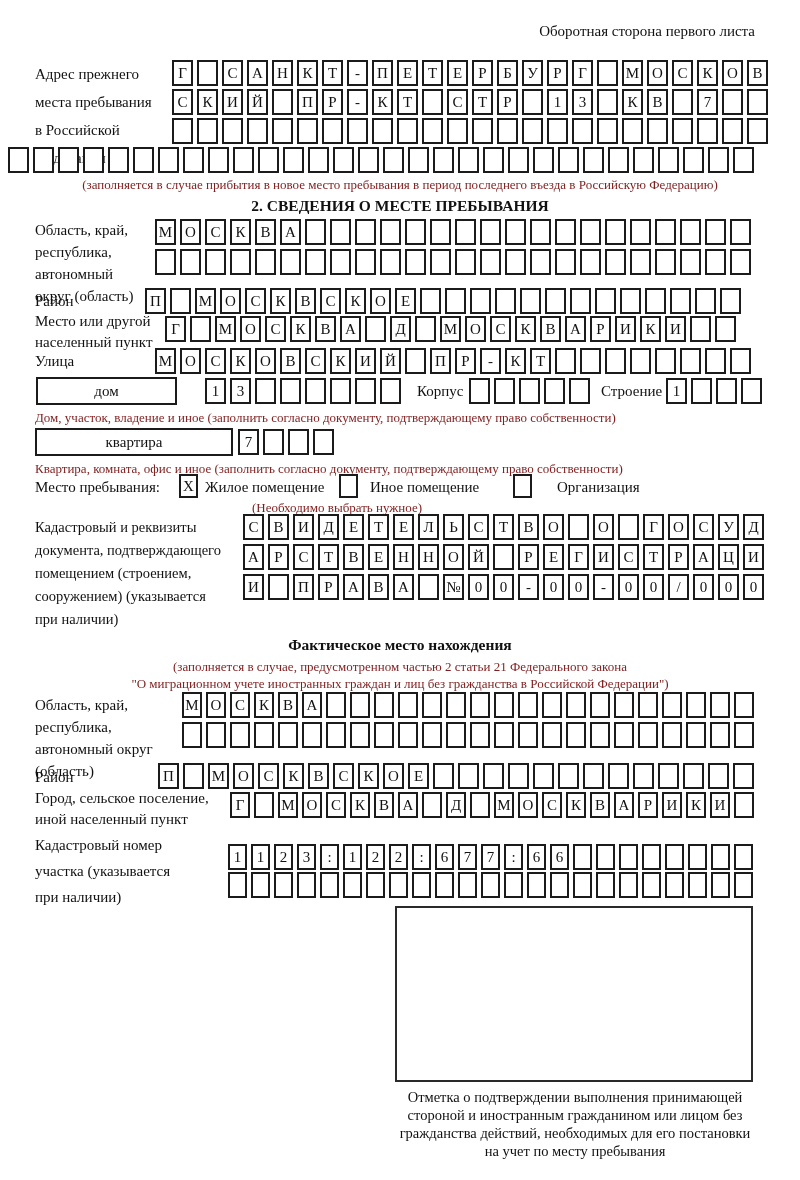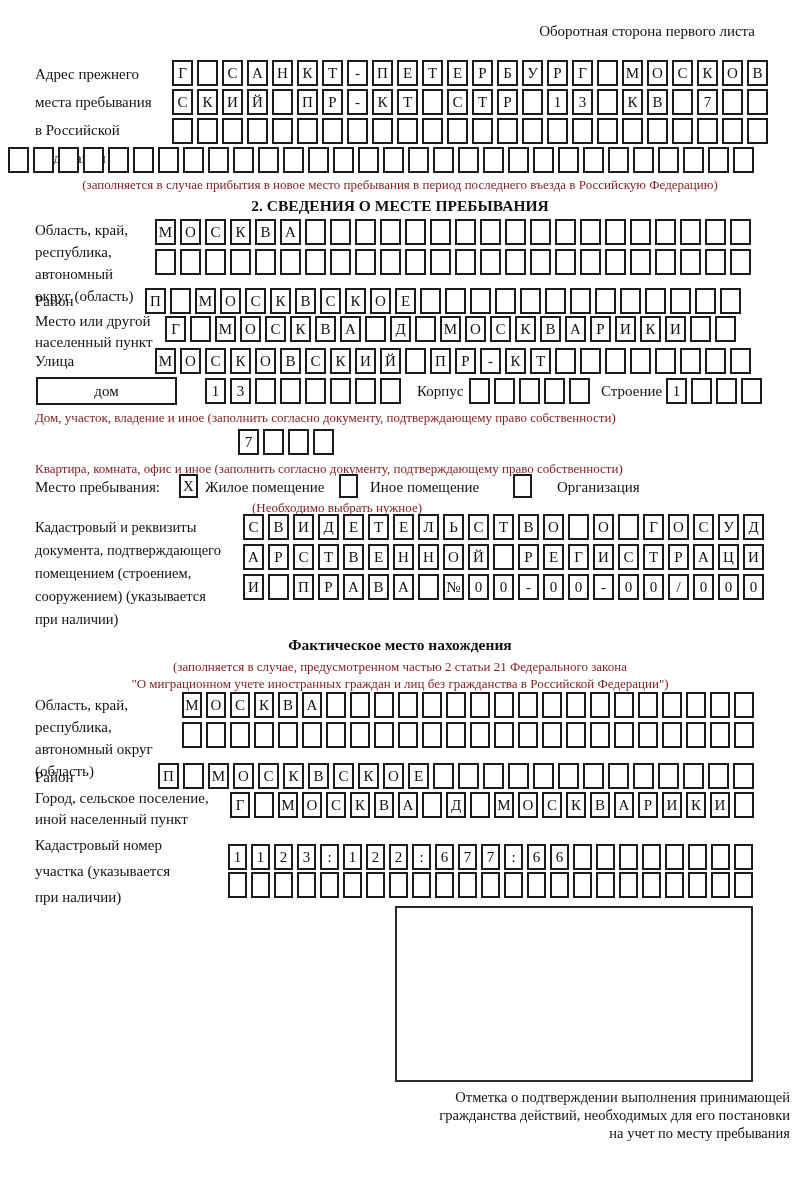--- a/index.html
+++ b/index.html
@@ -20,21 +20,21 @@
     font-size:15px;background:#fff;flex:0 0 auto;
   }
   .cells.narrow .cell{width:20px;}
   .cells.xnarrow .cell{width:19px;}
   .cells.cb .cell{width:19px;height:24px;}
   .labelbox{
     box-sizing:border-box;border:2px solid #1b1b1b;height:28px;
     display:flex;align-items:center;justify-content:center;font-size:15px;background:#fff;
   }
   .bigbox{box-sizing:border-box;border:2px solid #2a2a2a;background:#fff;}
-  .caption{font-size:14.5px;line-height:18px;text-align:right;}
+  .caption{font-size:14.5px;line-height:18px;text-align:center;}
 </style>
 </head>
 <body>
 
 <div class="page">
 
   <div class="abs lbl" style="right:45px;top:20px;">Оборотная сторона первого листа</div>
 
   <div class="abs lbl" style="left:35px;top:60px;line-height:28px;">
       <div class="lbl-line">Адрес прежнего</div>
@@ -322,20 +322,21 @@
     </div>
   <div class="abs lbl" style="left:601px;top:380px;">Строение</div>
   <div class="abs cells" style="left:666px;top:378px;">
       <span class="cell">1</span>
       <span class="cell"></span>
       <span class="cell"></span>
       <span class="cell"></span>
     </div>
   <div class="abs note" style="left:35px;top:410px;">Дом, участок, владение и иное (заполнить согласно документу, подтверждающему право собственности)</div>
 
+  <div class="abs labelbox" style="left:35px;top:428px;width:198px;">квартира</div>
   <div class="abs cells" style="left:238px;top:429px;">
       <span class="cell">7</span>
       <span class="cell"></span>
       <span class="cell"></span>
       <span class="cell"></span>
     </div>
   <div class="abs note" style="left:35px;top:461px;">Квартира, комната, офис и иное (заполнить согласно документу, подтверждающему право собственности)</div>
 
   <div class="abs lbl" style="left:35px;top:476px;">Место пребывания:</div>
   <div class="abs cells cb" style="left:179px;top:474px;">
@@ -601,17 +602,18 @@
       <span class="cell"></span>
       <span class="cell"></span>
       <span class="cell"></span>
       <span class="cell"></span>
       <span class="cell"></span>
     </div>
 
   <div class="abs bigbox" style="left:395px;top:906px;width:358px;height:176px;"></div>
   <div class="abs caption" style="left:360px;top:1088px;width:430px;">
       <div class="lbl-line">Отметка о подтверждении выполнения принимающей</div>
+      <div class="lbl-line">стороной и иностранным гражданином или лицом без</div>
       <div class="lbl-line">гражданства действий, необходимых для его постановки</div>
       <div class="lbl-line">на учет по месту пребывания</div>
     </div>
 
 </div>
 
 </body></html>

